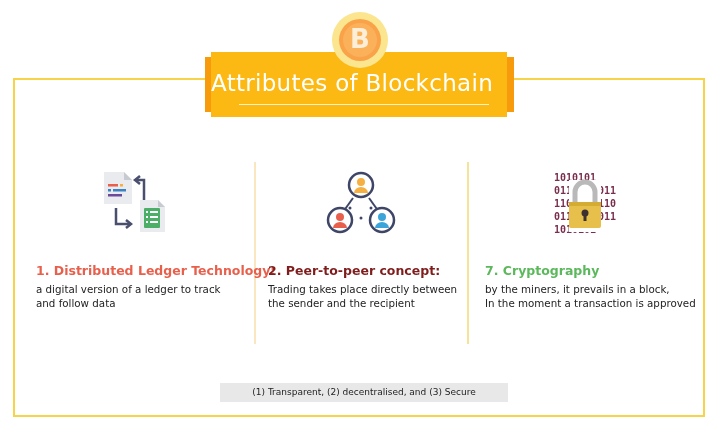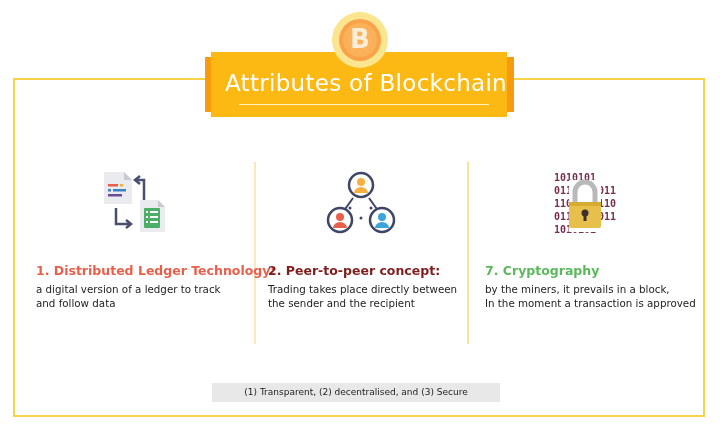--- a/index.html
+++ b/index.html
@@ -2,34 +2,34 @@
 <html><head>
 <meta charset="utf-8">
 <style>
   html, body { margin:0; padding:0; }
   body { width:720px; height:432px; background:#ffffff; position:relative; overflow:hidden; font-family:"DejaVu Sans", sans-serif; }
   .frame { position:absolute; left:13px; top:78px; width:692px; height:339px; border:2px solid #f7d34a; box-sizing:border-box; }
   .banner-flap { position:absolute; top:57px; width:8px; height:55px; background:#f79a0c; }
   .banner-flap.left { left:205px; }
   .banner-flap.right { left:506px; }
   .banner { position:absolute; left:211px; top:52px; width:296px; height:65px; background:#fdb913; }
-  .banner-title { position:absolute; left:0; right:0; top:18px; text-align:right; color:#fff; font-size:23px; font-weight:normal; letter-spacing:0.3px; font-family:"DejaVu Sans", sans-serif; }
+  .banner-title { position:absolute; left:0; right:0; top:18px; text-align:left; color:#fff; font-size:23px; font-weight:normal; letter-spacing:0.3px; font-family:"DejaVu Sans", sans-serif; }
   .banner-underline { position:absolute; left:28px; right:18px; top:52px; height:1px; background:#fff3c4; }
   .coin { position:absolute; left:332px; top:12px; width:56px; height:56px; border-radius:50%; background:#fbe58e; }
   .coin-inner { position:absolute; left:7px; top:7px; width:42px; height:42px; border-radius:50%; background:#f9a24a; }
   .coin-inner::before { content:""; position:absolute; left:4px; top:4px; width:34px; height:34px; border-radius:50%; background:#fbb05a; }
   .coin-glyph { position:absolute; left:0; right:0; top:5px; text-align:center; color:#fdeed8; font-size:26px; font-weight:bold; font-family:"DejaVu Sans", sans-serif; }
   .divider { position:absolute; top:162px; width:2px; height:182px; }
   .divider.d1 { left:254px; background:#fbe6c2; }
   .divider.d2 { left:467px; background:#f5e39a; }
   .col { position:absolute; top:263px; }
   .col-title { font-size:12.5px; font-weight:bold; margin:0; white-space:nowrap; }
   .col-desc { font-size:10.3px; color:#222; line-height:14px; margin-top:4px; }
   .icon { position:absolute; }
-  .footnote { position:absolute; left:212px; top:383px; width:288px; height:19px; background:#e8e8e8; color:#222; font-size:9px; text-align:center; line-height:19px; }
+  .footnote { position:absolute; left:220px; top:383px; width:288px; height:19px; background:#e8e8e8; color:#222; font-size:9px; text-align:center; line-height:19px; }
 </style>
 </head>
 <body>
 
 <div class="frame"></div>
 
 <div class="banner-flap left"></div>
 <div class="banner-flap right"></div>
 <div class="banner">
   <div class="banner-title">Attributes of Blockchain</div>

